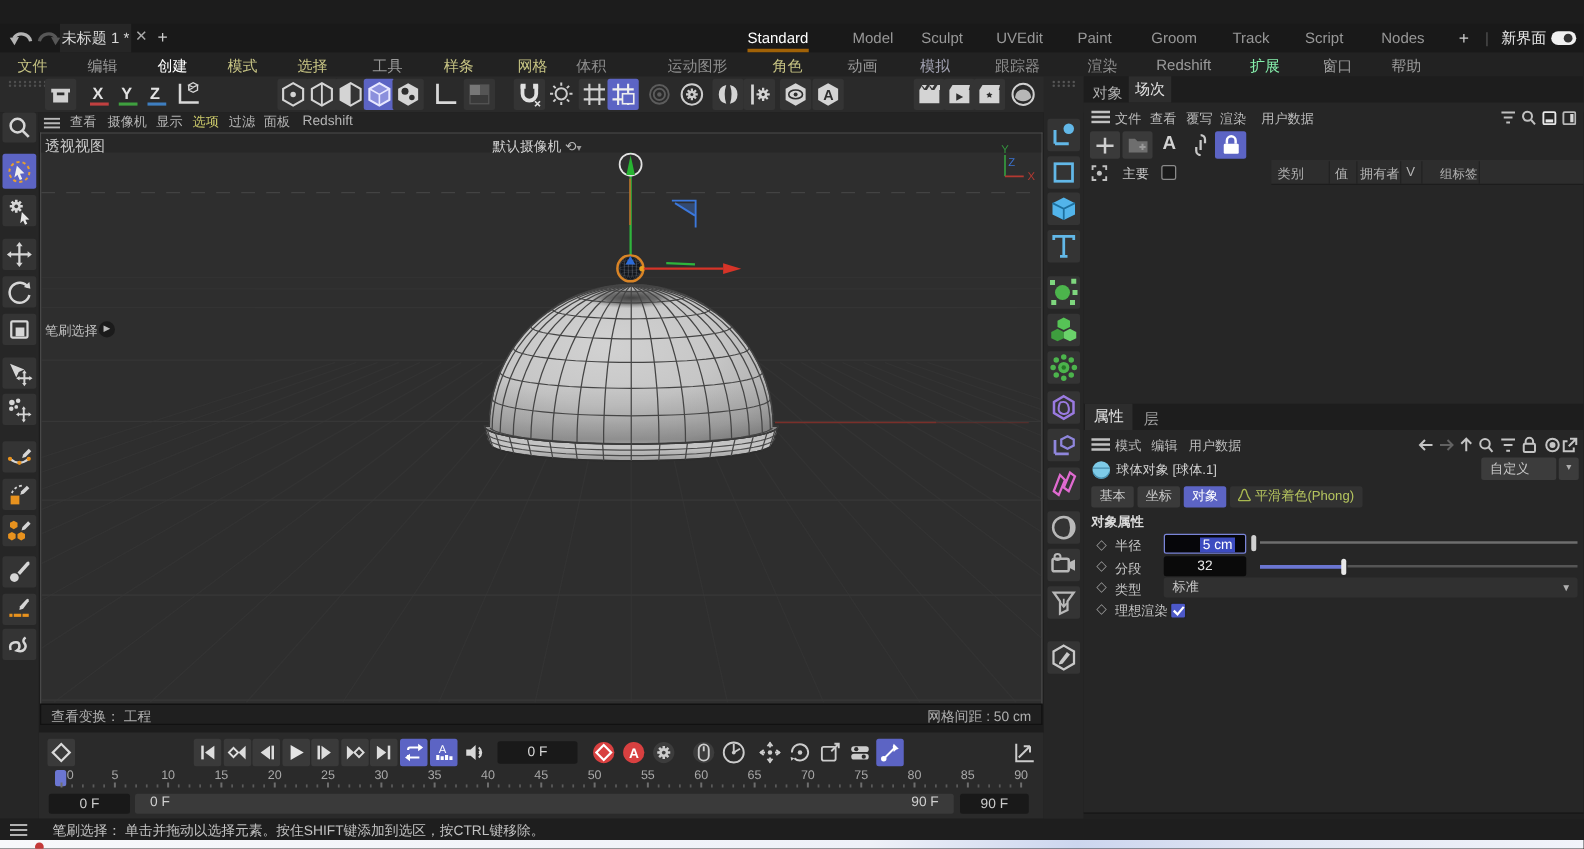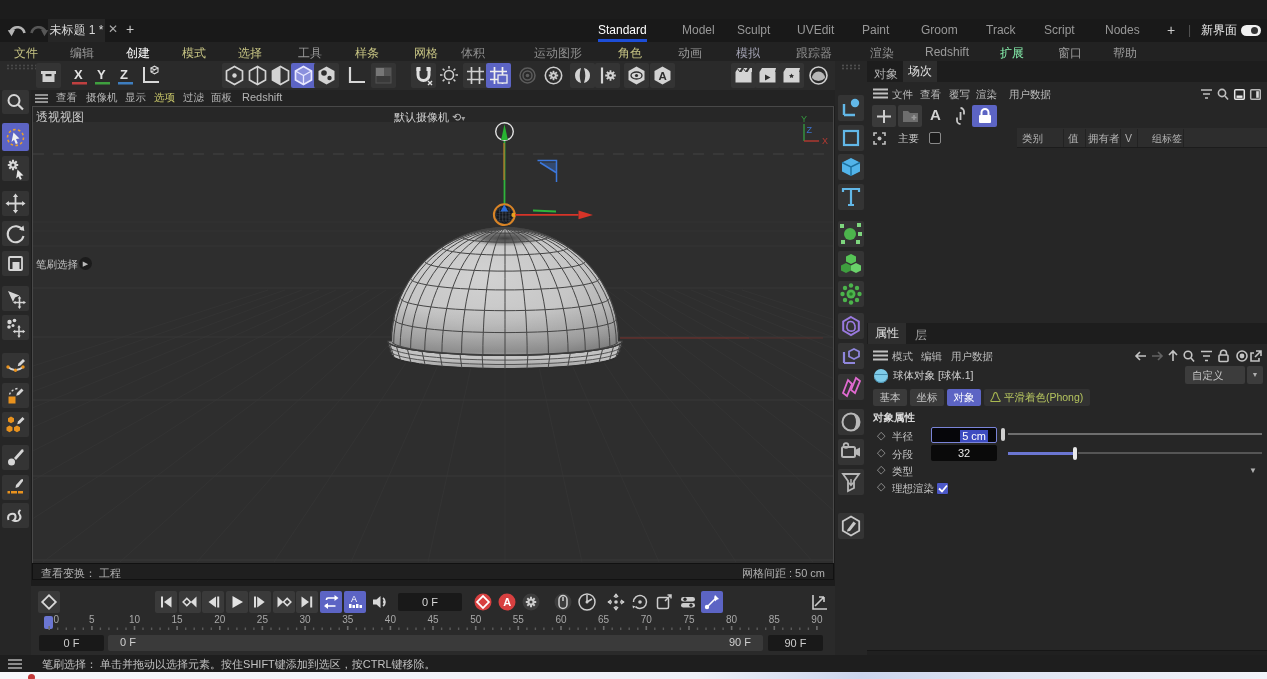--- a/index.html
+++ b/index.html
@@ -71,21 +71,21 @@
   <div class="abs" id="tabrow">
     <svg class="abs" style="left:7px;top:3px" width="42" height="17" viewBox="0 0 42 17">
       <path d="M17.5 11 a7.5 7.5 0 0 0 -13.5 -2.5" stroke="#b4b4b4" stroke-width="2.6" fill="none"></path>
       <path d="M0.8 8.2 l7.4 -0.6 -3.6 6.6 Z" fill="#b4b4b4"></path>
       <path d="M24.5 11 a7.5 7.5 0 0 1 13.5 -2.5" stroke="#575757" stroke-width="2.6" fill="none"></path>
       <path d="M41.2 8.2 l-7.4 -0.6 3.6 6.6 Z" fill="#575757"></path>
     </svg>
     <div id="doctab">未标题 1 *</div>
     <span style="position:absolute;left:108px;top:3px;color:#aaa;font-size:12px">✕</span>
     <span style="position:absolute;left:126px;top:2px;color:#ccc;font-size:14px">+</span>
-    <span class="laytab" style="left:598px;color:#fff;border-bottom:3px solid #1d4ed8">Standard</span>
+    <span class="laytab" style="left:598px;color:#fff;border-bottom:3px solid #a16207">Standard</span>
     <span class="laytab" style="left:682px">Model</span>
     <span class="laytab" style="left:737px">Sculpt</span>
     <span class="laytab" style="left:797px">UVEdit</span>
     <span class="laytab" style="left:862px">Paint</span>
     <span class="laytab" style="left:921px">Groom</span>
     <span class="laytab" style="left:986px">Track</span>
     <span class="laytab" style="left:1044px">Script</span>
     <span class="laytab" style="left:1105px">Nodes</span>
     <span class="laytab" style="left:1167px;color:#ccc;font-size:14px">+</span>
     <span class="laytab" style="left:1188px;color:#555">|</span>
@@ -1076,20 +1076,21 @@
     <span class="abs" style="left:25px;top:387px;font-size:10.5px;color:#c4c4c4">分段</span>
     <div class="abs" style="left:64px;top:384px;width:66px;height:16px;background:#0a0a0a;border-radius:2px">
       <span style="position:absolute;left:0;top:1.5px;width:100%;text-align:center;font-size:11px;color:#e8e8e8">32</span>
     </div>
     <div class="abs" style="left:141px;top:391px;width:67px;height:3px;background:#6b76d2"></div>
     <div class="abs" style="left:211px;top:391px;width:184px;height:2px;background:#555"></div>
     <div class="abs" style="left:206px;top:386px;width:4px;height:13px;background:#e8e8e8;border-radius:2px"></div>
 
     <span class="abs" style="left:10px;top:402px;font-size:11px;color:#9a9a9a">◇</span>
     <span class="abs" style="left:25px;top:404px;font-size:10.5px;color:#c4c4c4">类型</span>
+    <div class="abs" style="left:64px;top:401px;width:331px;height:16px;background:#303030;border-radius:2px;color:#c8c8c8;font-size:10.5px;line-height:16px;text-indent:7px">标准</div>
     <span class="abs" style="left:382px;top:405px;font-size:8px;color:#b0b0b0">▼</span>
 
     <span class="abs" style="left:10px;top:419px;font-size:11px;color:#9a9a9a">◇</span>
     <span class="abs" style="left:25px;top:421px;font-size:10.5px;color:#c4c4c4">理想渲染</span>
     <div class="abs" style="left:69px;top:421px;width:13px;height:13px;background:#4c58c8;border-radius:2px;border:1px solid #222"></div>
     <svg class="abs" style="left:71px;top:423px" width="10" height="9" viewBox="0 0 10 9">
         <path d="M1 4.5 L4 7.5 L9 1.5" stroke="#fff" stroke-width="1.8" fill="none"></path>
       </svg>
 
     <div class="abs" style="left:0;top:589px;width:400px;height:5px;background:#202020;border-top:1px solid #161616"></div>

